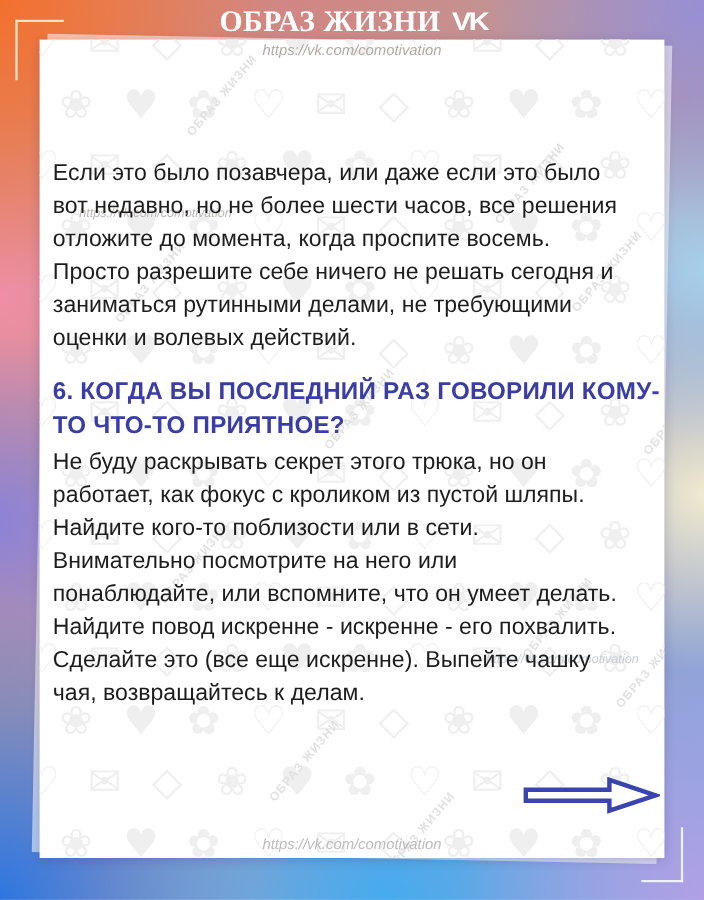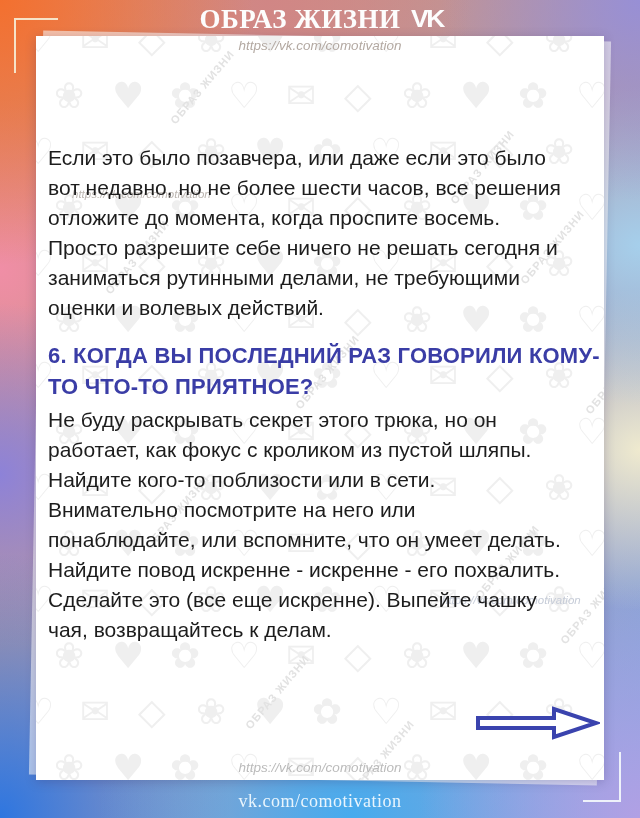--- a/index.html
+++ b/index.html
@@ -279,15 +279,14 @@
 Найдите повод искренне - искренне - его похвалить.
 Сделайте это (все еще искренне). Выпейте чашку
 чая, возвращайтесь к делам.</p>
     </div>
 
     <svg class="arrow" width="126" height="34" viewBox="0 0 126 34">
       <polygon points="4,12 80,12 80,3 122,17 80,31 80,22 4,22" fill="#ffffff" stroke="#3a43ae" stroke-width="4" stroke-linejoin="miter"></polygon>
     </svg>
   </div>
 
-  <div class="footer">vk.com/comotivation</div>
 
 </div>
 
 </body></html>

